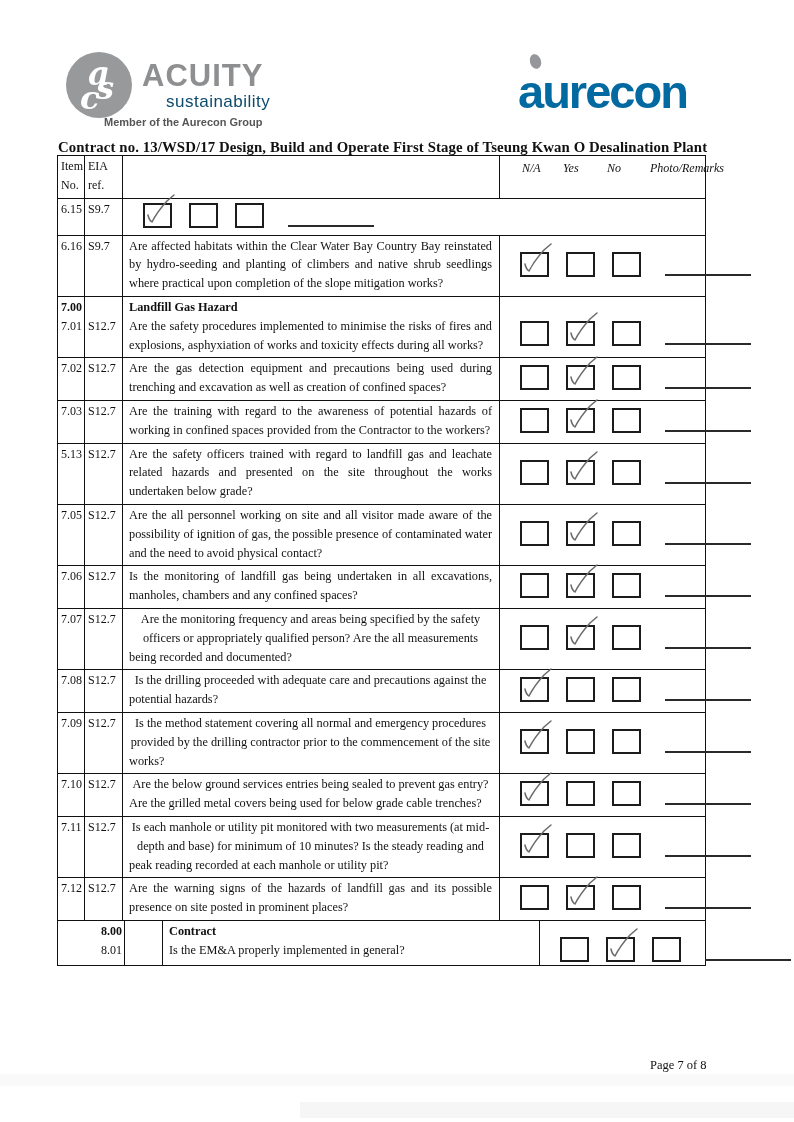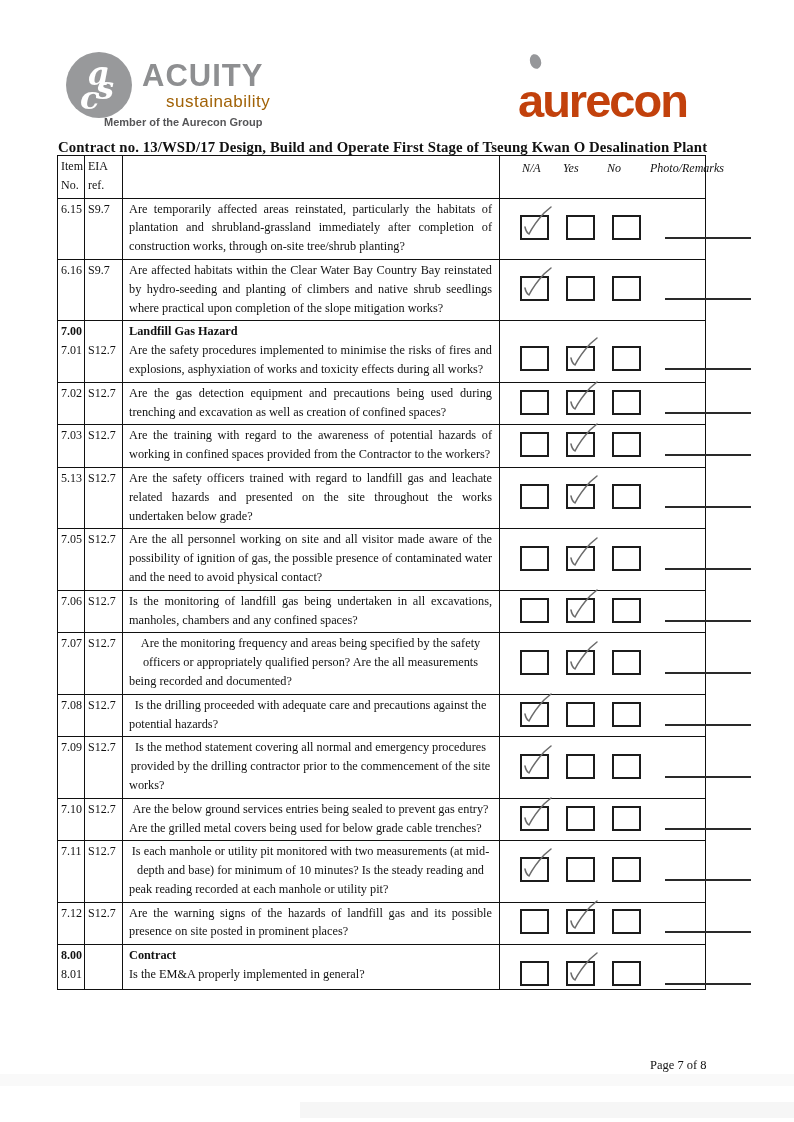--- a/index.html
+++ b/index.html
@@ -11,38 +11,38 @@
   .acuity-circle{position:absolute;left:0;top:0;width:66px;height:66px;border-radius:50%;
         background:#98999b;}
   .acuity-circle span{position:absolute;color:#fff;font-family:"DejaVu Serif",serif;
         font-style:italic;font-weight:bold;line-height:1;}
   .ac-a{left:22px;top:4px;font-size:34px;}
   .ac-s{left:30px;top:20px;font-size:32px;}
   .ac-c{left:14px;top:30px;font-size:32px;}
   .acuity-word{position:absolute;left:76px;top:6px;font-family:"Liberation Sans",sans-serif;
         font-weight:bold;font-size:31px;color:#8e8f91;letter-spacing:1px;}
   .acuity-sub{position:absolute;left:100px;top:40px;font-family:"Liberation Sans",sans-serif;
-        font-size:17px;color:#a16207;letter-spacing:.5px;}
+        font-size:17px;color:#0c4a6e;letter-spacing:.5px;}
   .acuity-member{position:absolute;left:38px;top:64px;font-family:Liberation Sans, sans-serif;
         font-size:11px;font-weight:bold;color:#565658;}
   .logo-aurecon{position:absolute;left:518px;top:52px;width:230px;height:70px;}
   .aurecon-word{position:absolute;left:0;top:12px;font-family:"Liberation Sans",sans-serif;
-        font-weight:800;font-size:47px;color:#c2410c;letter-spacing:-2px;margin-top:9px;}
+        font-weight:800;font-size:47px;color:#0369a1;letter-spacing:-2px;}
   .aurecon-dot{position:absolute;left:12px;top:2px;width:11px;height:15px;border-radius:50%;
         background:#96979a;transform:rotate(-18deg);}
 
   
   .doc-title{position:absolute;left:58px;top:139px;width:690px;font-weight:bold;
         font-size:14.8px;letter-spacing:.1px;}
 
   
   .checklist{position:absolute;left:57px;top:155px;width:649px;border:1.6px solid #111;
         box-sizing:border-box;}
   .trow{display:flex;border-bottom:1.4px solid #111;min-height:37px;box-sizing:border-box;}
-  .trow:last-child{border-bottom:none;}
+  .trow:last-child{border-bottom:none;margin-left:40px;}
   .cell{box-sizing:border-box;padding:1px 3px 3px 3px;font-size:12px;line-height:18.8px;}
   .c-item{width:26px;flex:none;}
   .c-eia{width:38px;flex:none;border-left:1.3px solid #111;}
   .c-q{width:377px;flex:none;border-left:1.3px solid #111;padding:1px 7px 3px 6px;
         font-size:12.3px;}
   .c-checks{flex:1;border-left:1.3px solid #111;position:relative;display:flex;
         align-items:center;}
   .sec-item,.sec-heading{font-weight:bold;}
   .q-text{text-align:justify;text-align-last:left;}
   .q-text.no-justify{text-align:center;}
@@ -113,24 +113,20 @@
     </div>
     <div>
         <div class="trow">
     <div class="cell c-item">
 
       <div class="item-no">6.15</div>
     </div>
     <div class="cell c-eia">
       <div class="eia">S9.7</div>
     </div>
-    <div class="cell c-q">
-
-      <div class="q-text">Are temporarily affected areas reinstated, particularly the habitats of plantation and shrubland-grassland immediately after completion of construction works, through on-site tree/shrub planting?</div>
-    </div>
     <div class="cell c-checks">
       <div class="checks">
         <span class="cb cb-na">
           <svg class="tick" viewBox="0 0 36 36">
                   <path d="M5 22 Q6 27 9 29 Q14 19 24 8 L31 2"></path>
                 </svg>
         </span>
         <span class="cb cb-yes">
           
         </span>

